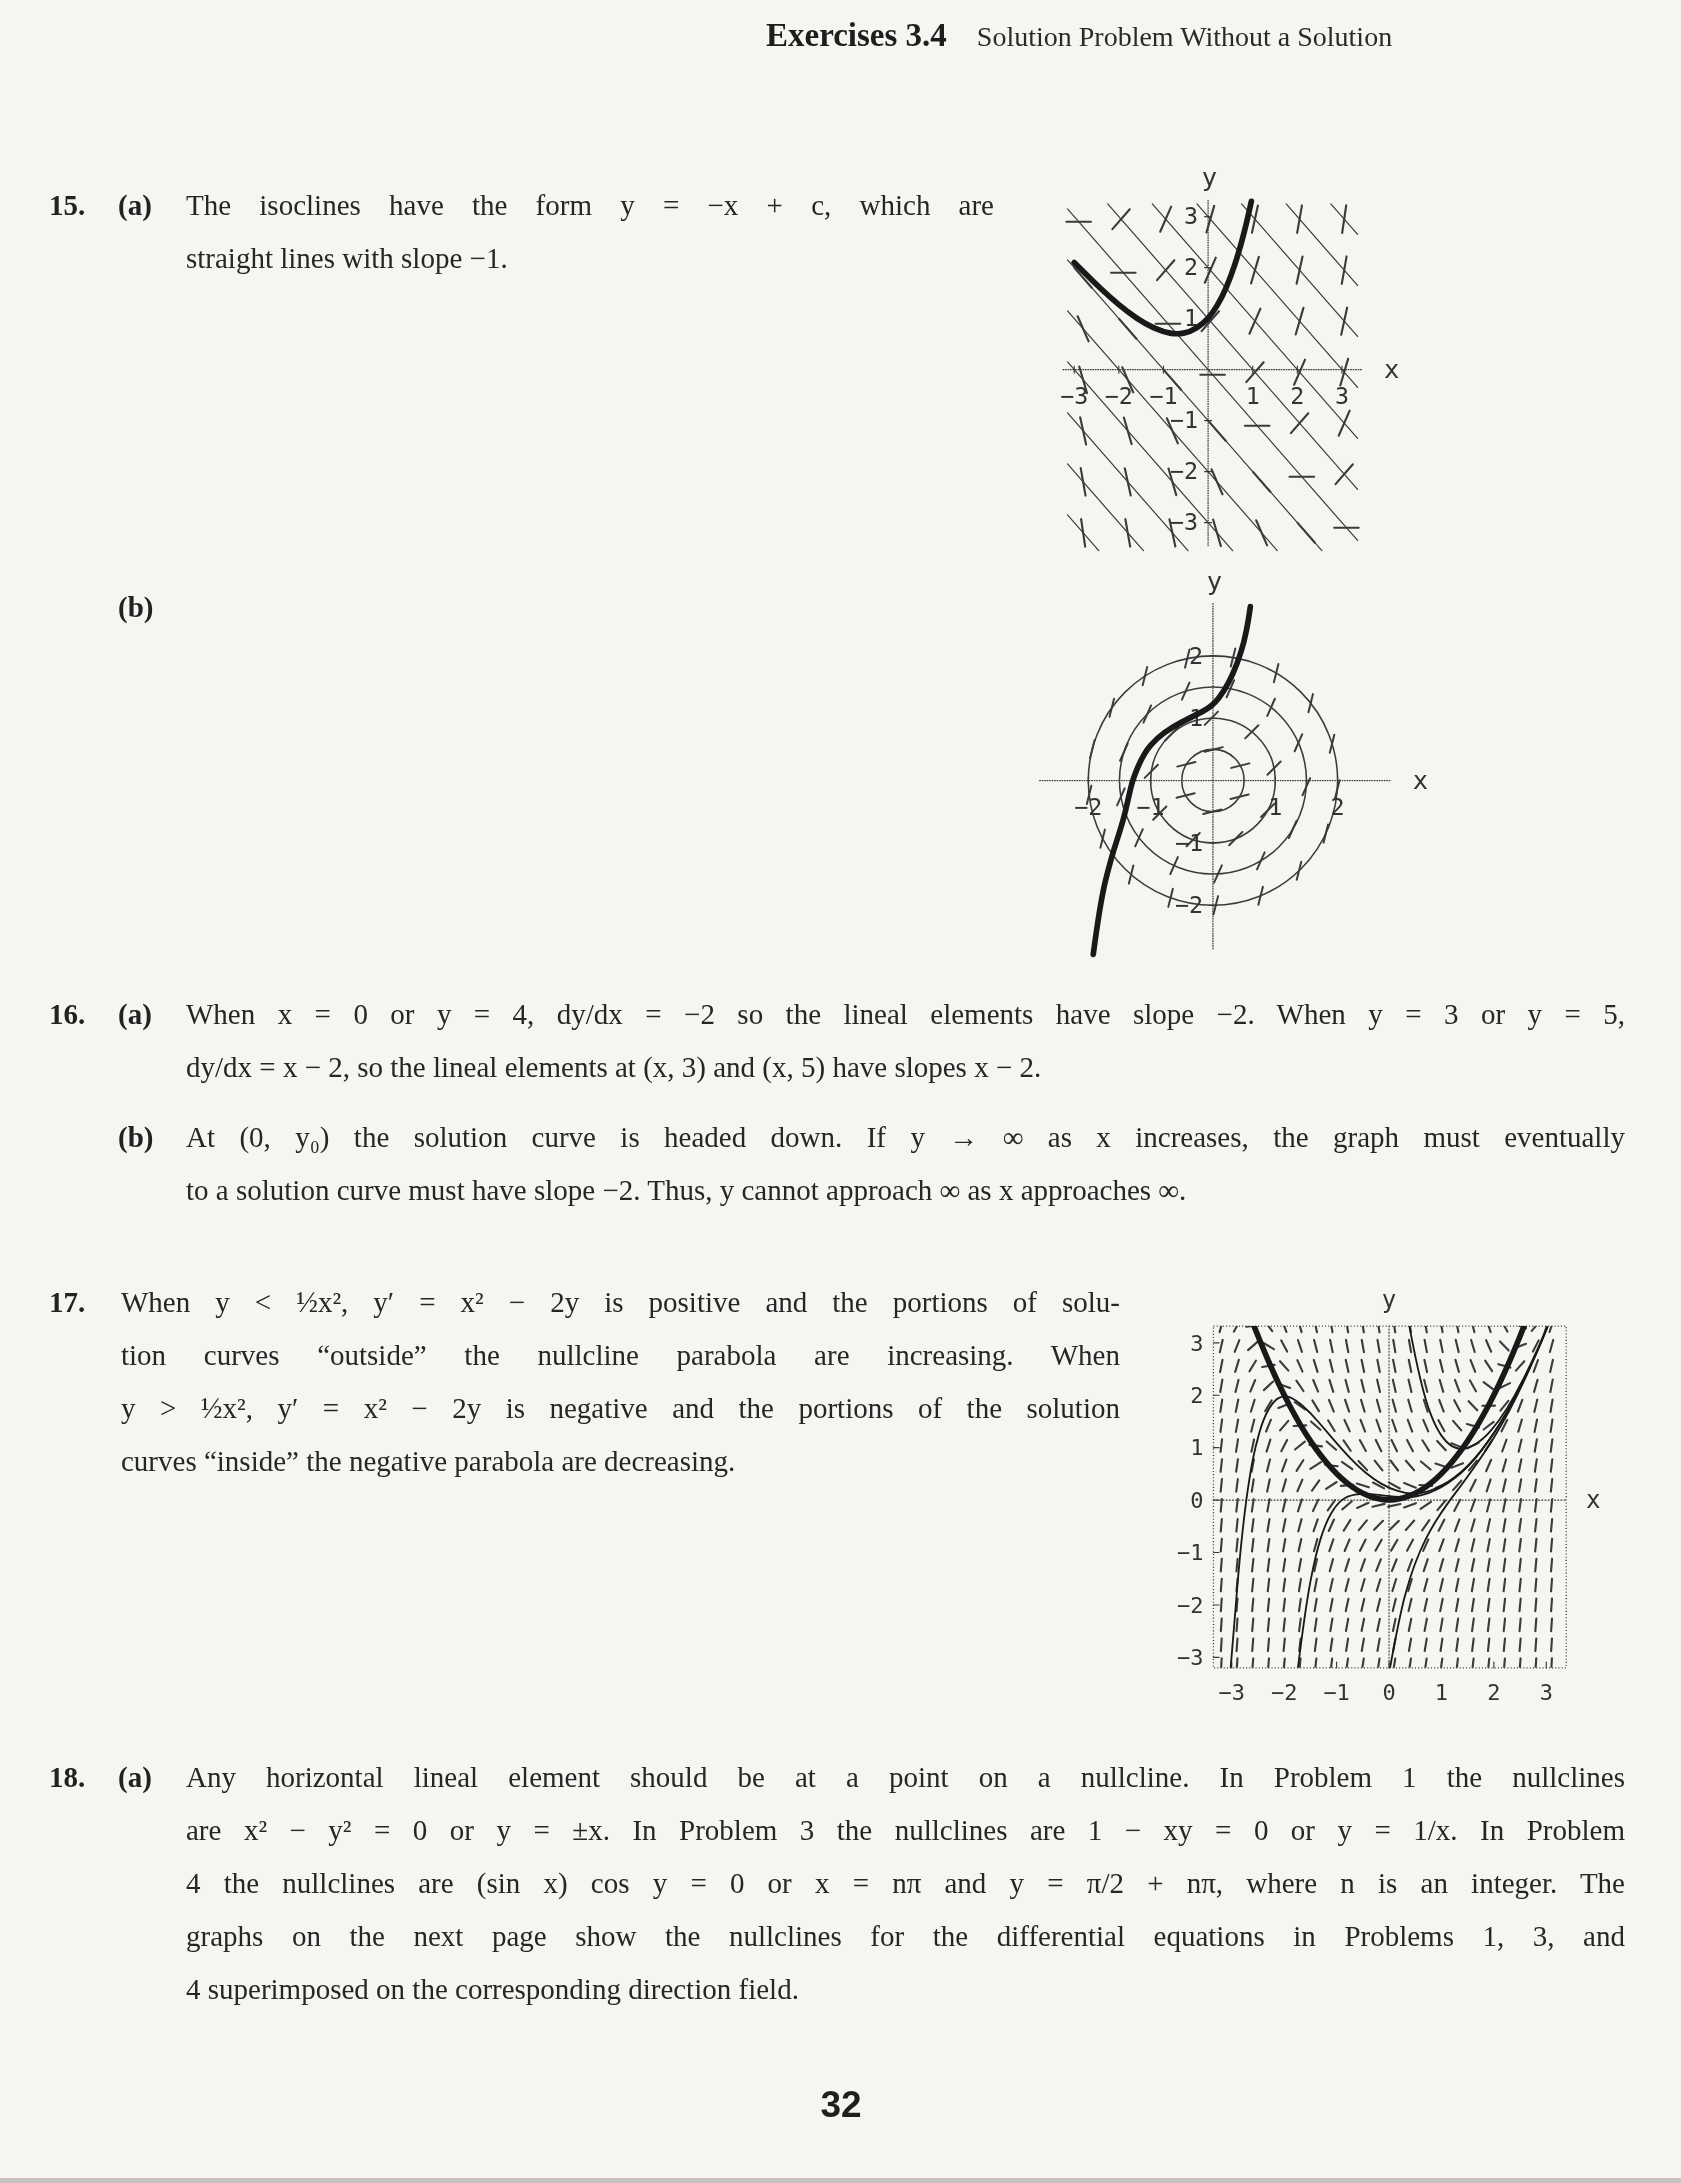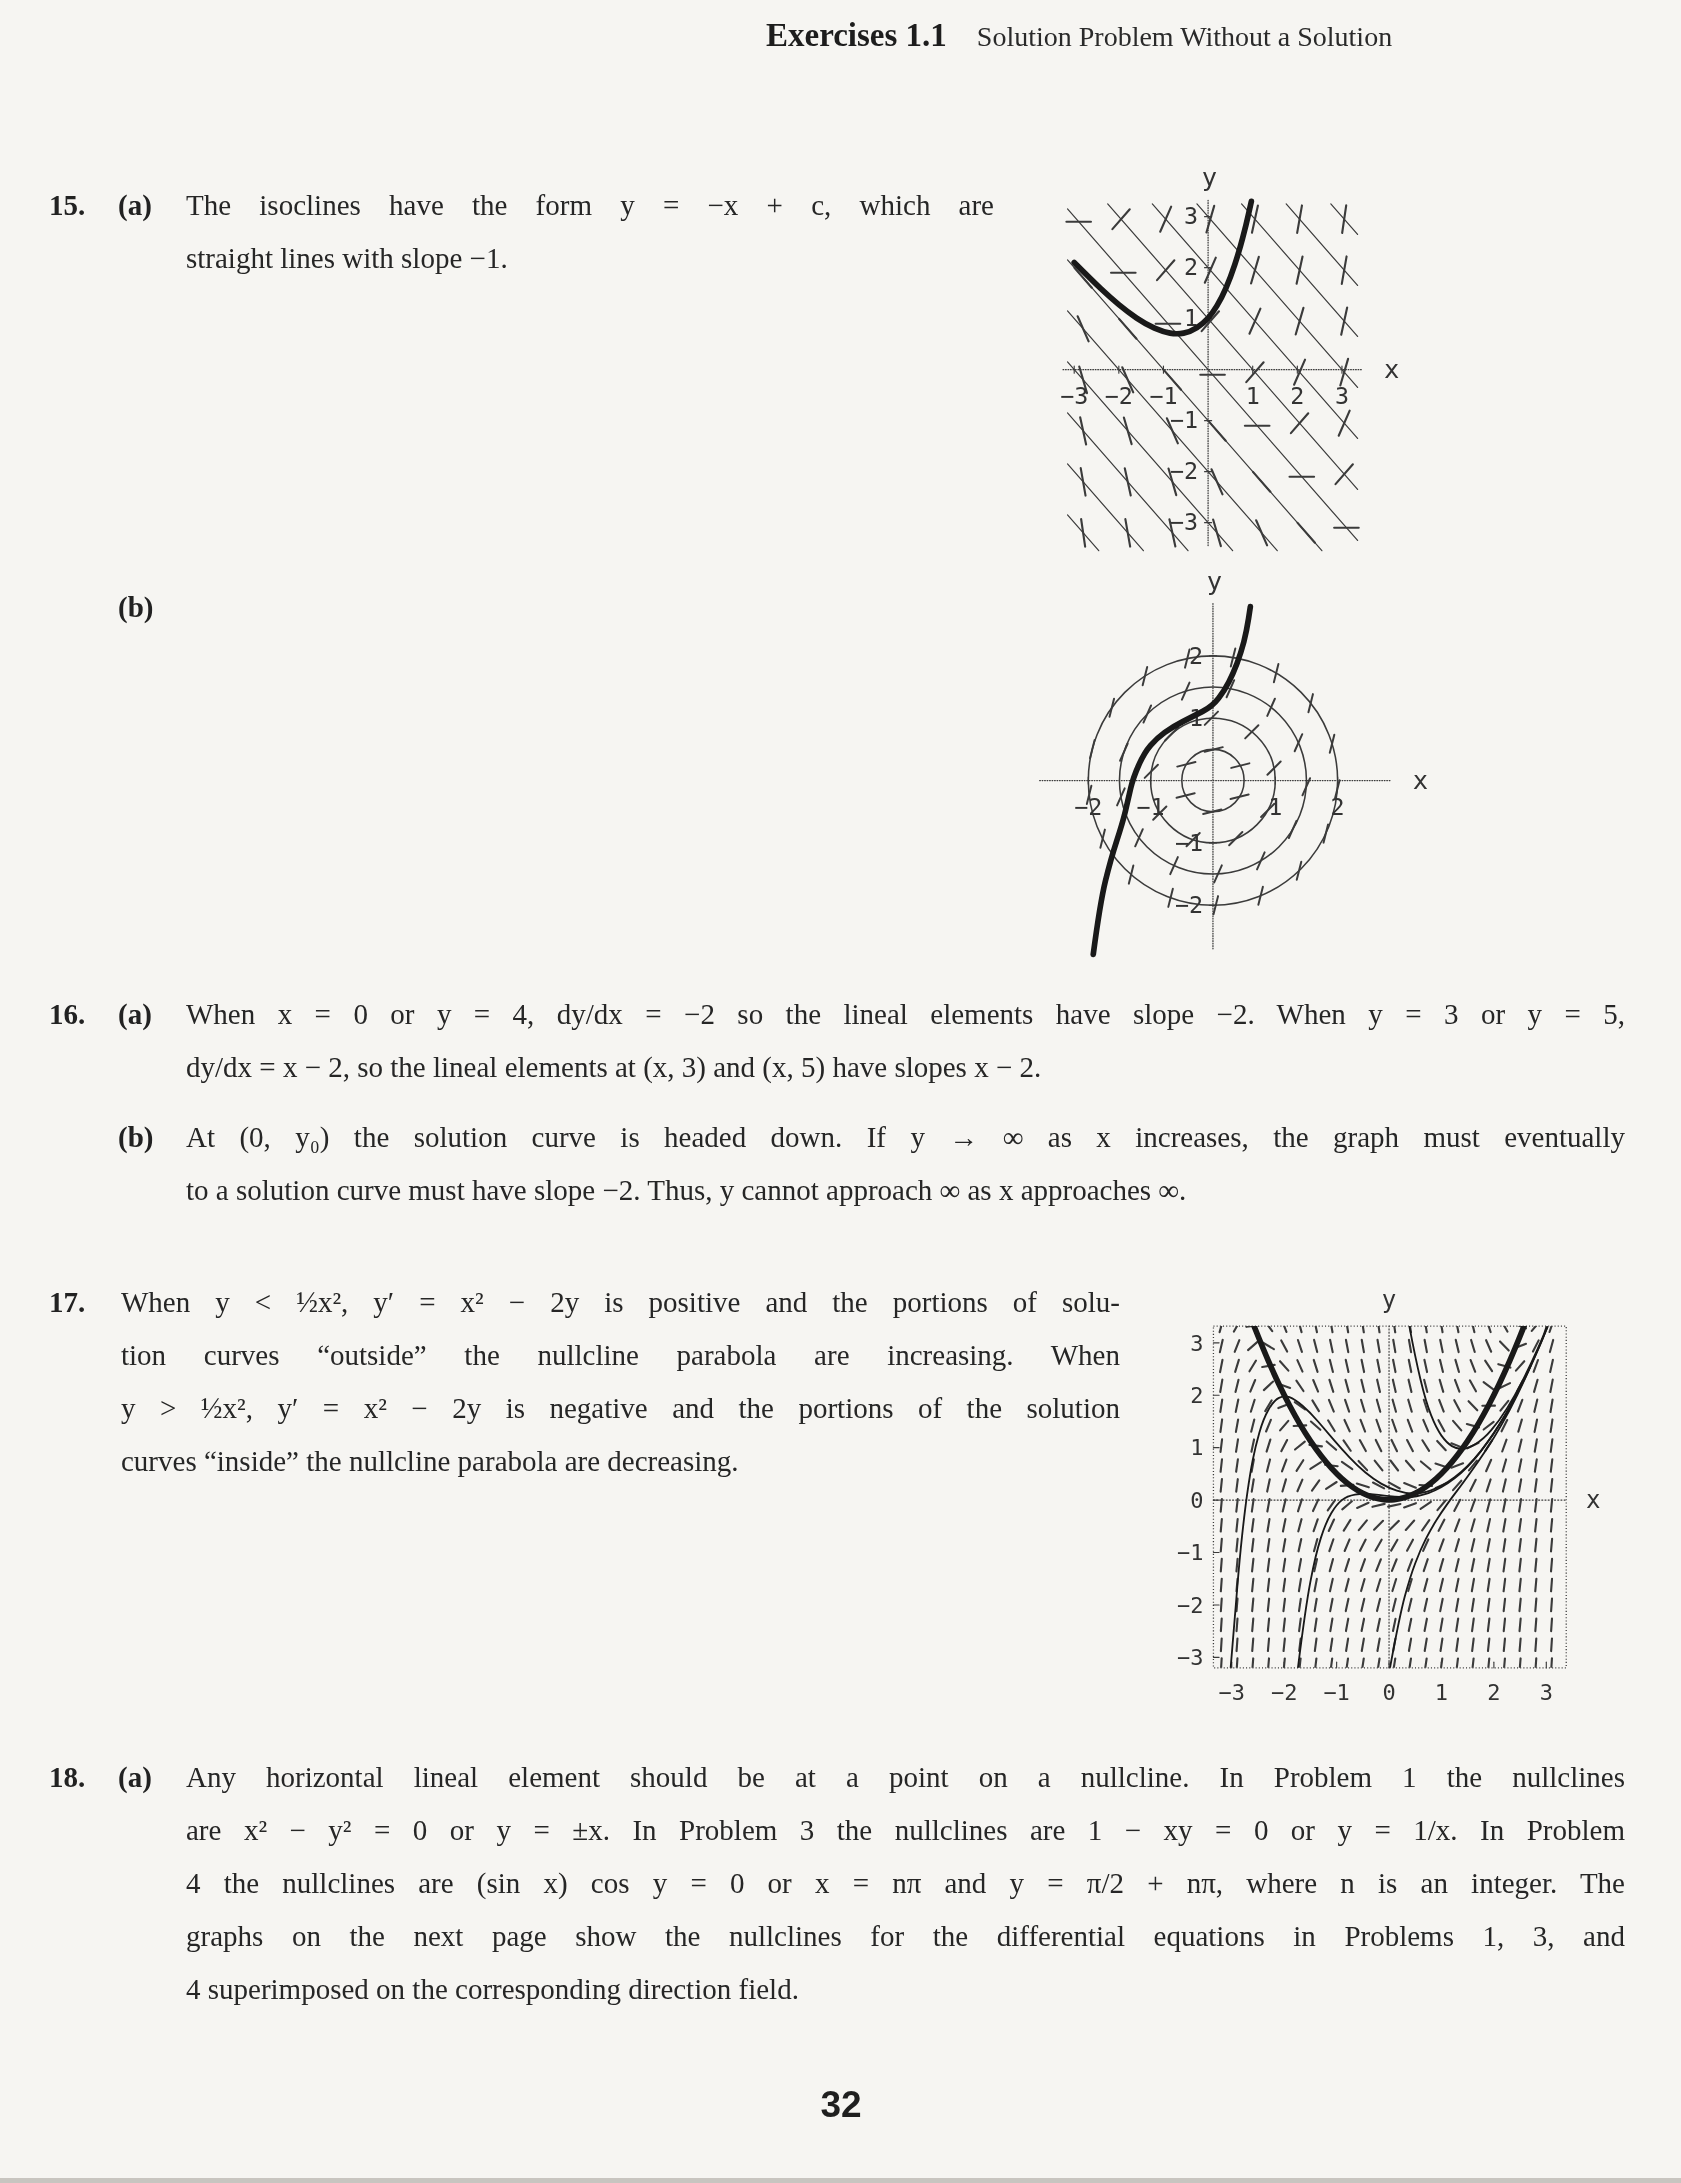--- a/index.html
+++ b/index.html
@@ -21,21 +21,21 @@
   }
   .bottom-edge{position:absolute;left:0;bottom:0;width:100%;height:5px;background:#c8c5c0;}
   svg text{user-select:none;}
 </style>
 </head>
 <body>
 
 <div class="page">
 
   <div class="hdr">
-    <span class="ht">Exercises 1.1</span><span class="hs">Solution Problem Without a Solution</span>
+    <span class="ht">Exercises 3.4</span><span class="hs">Solution Problem Without a Solution</span>
   </div>
 
   <div class="pnum" style="left:49px;top:179px">15.</div>
   <div class="plab" style="left:118px;top:179px">(a)</div>
   <div class="ptext" style="left:186px;top:179px;width:808px">
     <div class="tl jl">The isoclines have the form y = −x + c, which are</div>
     <div class="tl">straight lines with slope −1.</div>
   </div>
 
   <div class="plab" style="left:118px;top:581px">(b)</div>
@@ -51,21 +51,21 @@
   <div class="ptext" style="left:186px;top:1111px;width:1439px">
     <div class="tl jl">At (0, y₀) the solution curve is headed down. If y → ∞ as x increases, the graph must eventually</div>
     <div class="tl">to a solution curve must have slope −2. Thus, y cannot approach ∞ as x approaches ∞.</div>
   </div>
 
   <div class="pnum" style="left:49px;top:1276px">17.</div>
   <div class="ptext" style="left:121px;top:1276px;width:999px">
     <div class="tl jl">When y &lt; ½x², y′ = x² − 2y is positive and the portions of solu-</div>
     <div class="tl jl">tion curves “outside” the nullcline parabola are increasing.  When</div>
     <div class="tl jl">y &gt; ½x², y′ = x² − 2y is negative and the portions of the solution</div>
-    <div class="tl">curves “inside” the nullcline parabola are decreasing.</div>
+    <div class="tl">curves “inside” the negative parabola are decreasing.</div>
   </div>
 
   <div class="pnum" style="left:49px;top:1751px">18.</div>
   <div class="plab" style="left:118px;top:1751px">(a)</div>
   <div class="ptext" style="left:186px;top:1751px;width:1439px">
     <div class="tl jl">Any horizontal lineal element should be at a point on a nullcline. In Problem 1 the nullclines</div>
     <div class="tl jl">are x² − y² = 0 or y = ±x. In Problem 3 the nullclines are 1 − xy = 0 or y = 1/x. In Problem</div>
     <div class="tl jl">4 the nullclines are (sin x) cos y = 0 or x = nπ and y = π/2 + nπ, where n is an integer. The</div>
     <div class="tl jl">graphs on the next page show the nullclines for the differential equations in Problems 1, 3, and</div>
     <div class="tl">4 superimposed on the corresponding direction field.</div>

